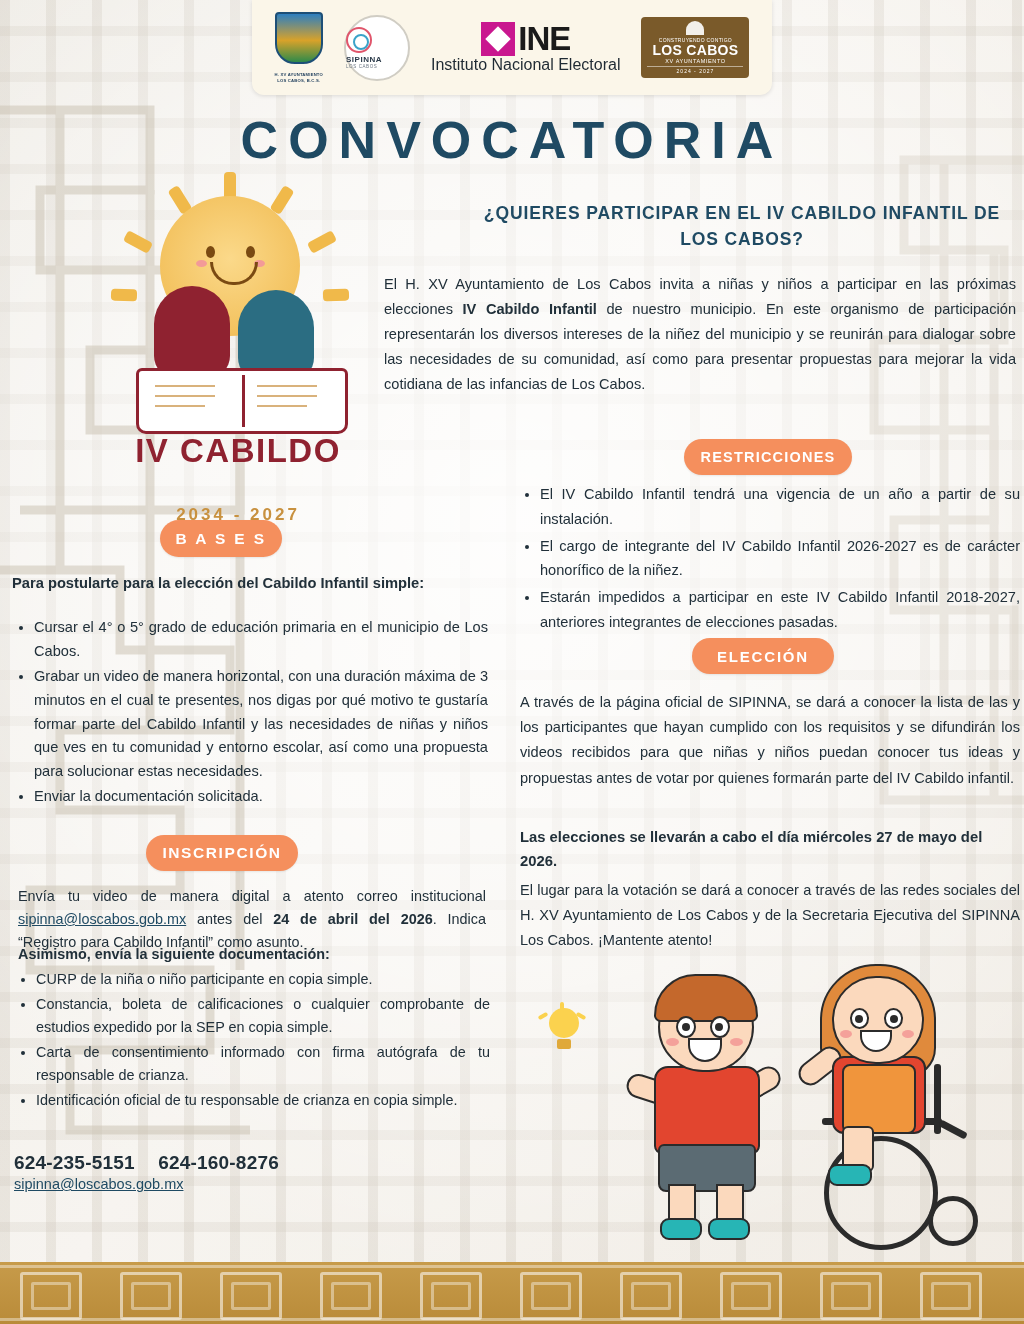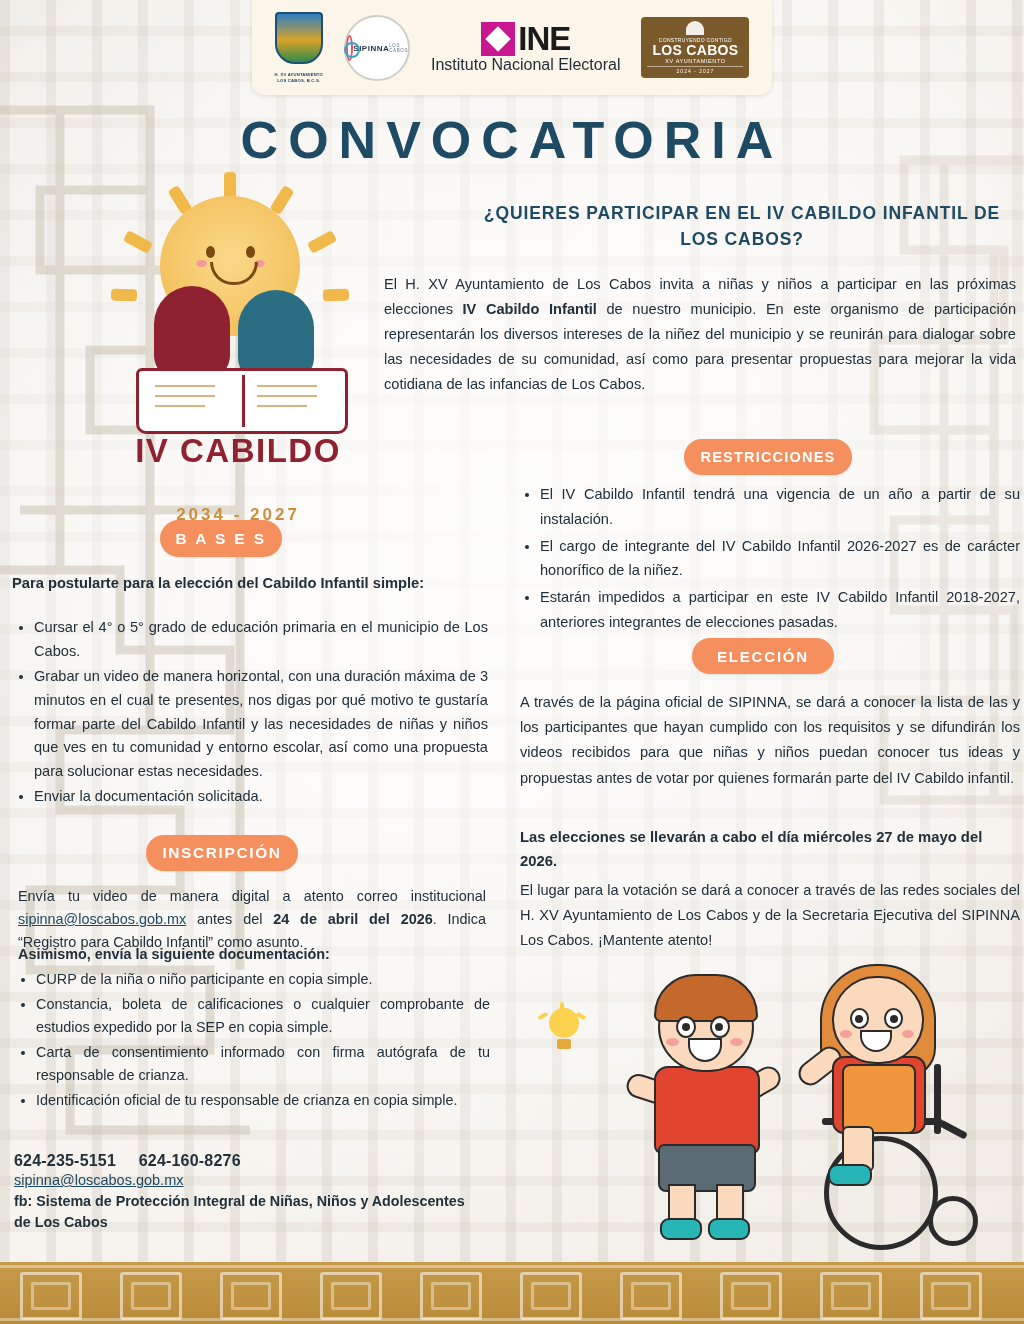--- a/index.html
+++ b/index.html
@@ -43,21 +43,21 @@
   }
   .logo{display:flex;flex-direction:column;align-items:center;justify-content:center;}
   .logo-lc1{width:48px;height:58px;position:relative;}
   .logo-lc1 .shield{
     width:44px;height:48px;background:linear-gradient(180deg,#2e7fbf 0%,#d8a22a 55%,#2f8a4a 100%);
     border:2px solid #1d4f77;border-radius:4px 4px 20px 20px;
   }
   .logo-cap{font-size:4.2px;color:#1b3b5a;letter-spacing:.2px;margin-top:2px;text-align:center;line-height:1.25;font-weight:bold;}
   .sipinna{
     width:62px;height:62px;border-radius:50%;border:2px solid #d0cdc4;
-    background:#fff;display:flex;align-items:center;justify-content:center;
+    background:#fff;display:flex;flex-direction:column;justify-content:center;
   }
   .sipinna .ring{width:22px;height:22px;border-radius:50%;border:2.5px solid #e0556b;position:relative;}
   .sipinna .ring::before{content:"";position:absolute;left:50%;top:50%;width:12px;height:12px;margin:-6px 0 0 -6px;border-radius:50%;border:2px solid #3aa3c9;}
   .sipinna .txt{font-size:8px;font-weight:bold;color:#2b3a4a;letter-spacing:.5px;margin-top:2px;}
   .sipinna .sub{font-size:4.5px;color:#6b7683;letter-spacing:.6px;}
   .ine{display:flex;align-items:center;}
   .ine .sq{width:34px;height:34px;background:#c9178f;transform:rotate(0deg);position:relative;}
   .ine .sq::after{content:"";position:absolute;left:8px;top:8px;width:18px;height:18px;background:#fff;transform:rotate(45deg);}
   .ine .word{font-size:33px;font-weight:bold;color:#1b1b1b;letter-spacing:-1px;line-height:.9;margin-left:3px;}
   .loscabos{
@@ -148,21 +148,21 @@
   .inscr-doc-lead{left:18px;top:946px;width:468px;font-size:14.4px;font-weight:bold;}
   .inscr-doc-list{left:16px;top:968px;width:474px;font-size:14.4px;line-height:1.6;}
   .restr-list{left:520px;top:482px;width:500px;font-size:14.6px;line-height:1.7;}
   .elec-p1{left:520px;top:684px;width:500px;font-size:14.6px;line-height:1.73;text-align:justify;margin-top:6px;}
   .elec-strong{left:520px;top:826px;width:500px;font-size:14.8px;font-weight:bold;line-height:1.6;}
   .elec-p2{left:520px;top:878px;width:500px;font-size:14.6px;line-height:1.73;text-align:justify;}
 
   
   .contacto{position:absolute;left:14px;top:1152px;width:470px;z-index:5;}
   .contacto .head{font-size:17px;letter-spacing:3px;color:#7e93a1;font-weight:normal;margin-bottom:4px;}
-  .contacto .tel{font-size:16px;font-weight:bold;color:#21303a;letter-spacing:.2px;}
+  .contacto .tel{font-size:19px;font-weight:bold;color:#21303a;letter-spacing:.2px;}
   .contacto .tel span{display:inline-block;margin-right:18px;}
   .contacto .mail{font-size:14.5px;color:#1f4a63;text-decoration:underline;display:block;margin-top:2px;}
   .contacto .fb{font-size:14.3px;font-weight:bold;color:#21303a;line-height:1.45;margin-top:3px;}
 
   
   .kids{position:absolute;left:520px;top:960px;width:480px;height:300px;z-index:4;}
   .bulb{position:absolute;left:24px;top:48px;width:40px;height:52px;}
   .bulb .glass{width:30px;height:30px;border-radius:50%;background:#fbd24e;margin:0 auto;}
   .bulb .base{width:14px;height:10px;background:#e0a93a;margin:1px auto 0;border-radius:2px;}
   .bulb .spark{position:absolute;background:#fbd24e;border-radius:2px;}
@@ -338,21 +338,20 @@
 <div class="blk elec-p1">A través de la página oficial de SIPINNA, se dará a conocer la lista de las y los participantes que hayan cumplido con los requisitos y se difundirán los videos recibidos para que niñas y niños puedan conocer tus ideas y propuestas antes de votar por quienes formarán parte del IV Cabildo infantil.</div>
 <div class="blk elec-strong">Las elecciones se llevarán a cabo el día miércoles 27 de mayo del 2026.</div>
 <div class="blk elec-p2">El lugar para la votación se dará a conocer a través de las redes sociales del H. XV Ayuntamiento de Los Cabos y de la Secretaria Ejecutiva del SIPINNA Los Cabos. ¡Mantente atento!</div>
 
 <div class="contacto">
   <div class="tel">
     <span>624-235-5151</span>
     <span>624-160-8276</span>
   </div>
   <a class="mail" href="#">sipinna@loscabos.gob.mx</a>
-  <div class="fb">fb: Sistema de Protección Integral de Niñas, Niños y Adolescentes de Los Cabos</div>
 </div>
 
 <div class="kids">
 
   <div class="bulb">
     <div class="spark" style="left:-6px;top:6px;width:10px;height:4px;transform:rotate(-30deg);"></div>
     <div class="spark" style="left:16px;top:-6px;width:4px;height:10px;"></div>
     <div class="spark" style="left:32px;top:6px;width:10px;height:4px;transform:rotate(30deg);"></div>
     <div class="glass"></div>
     <div class="base"></div>

